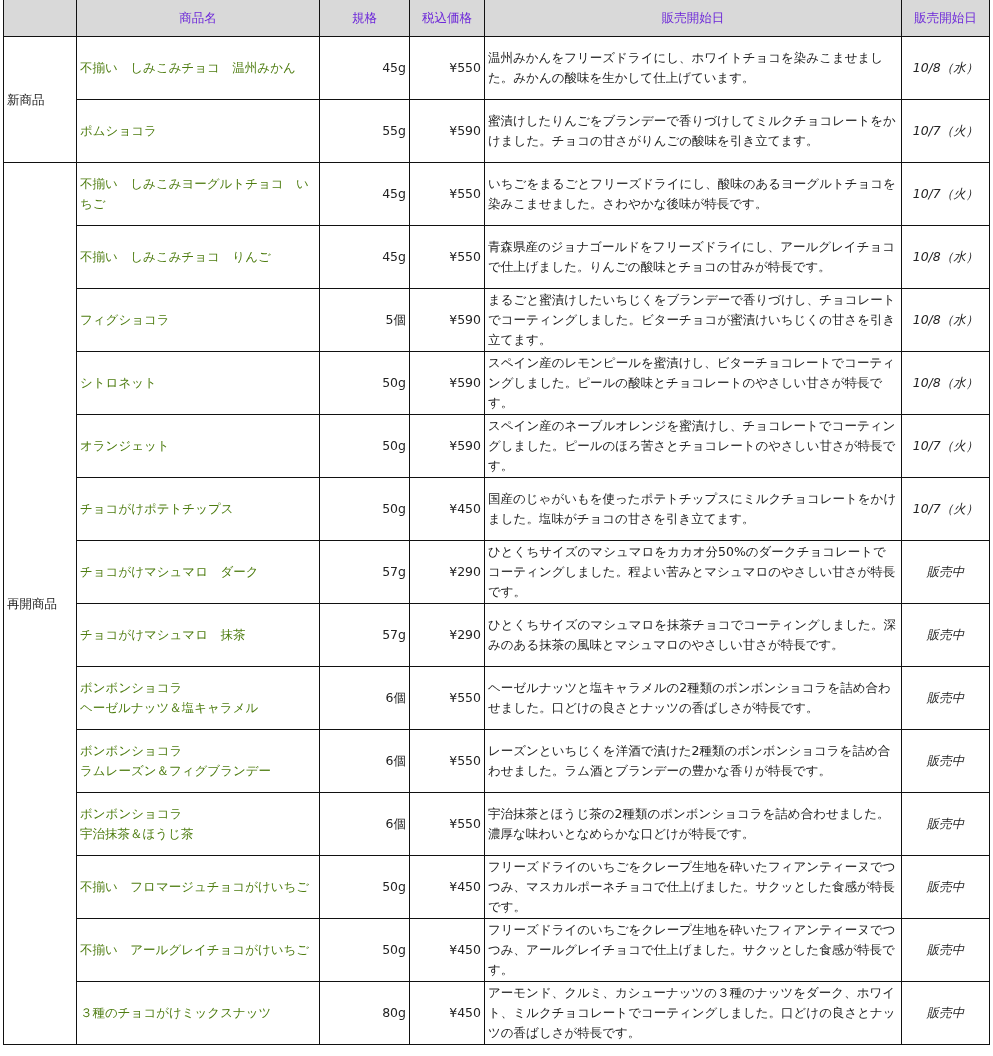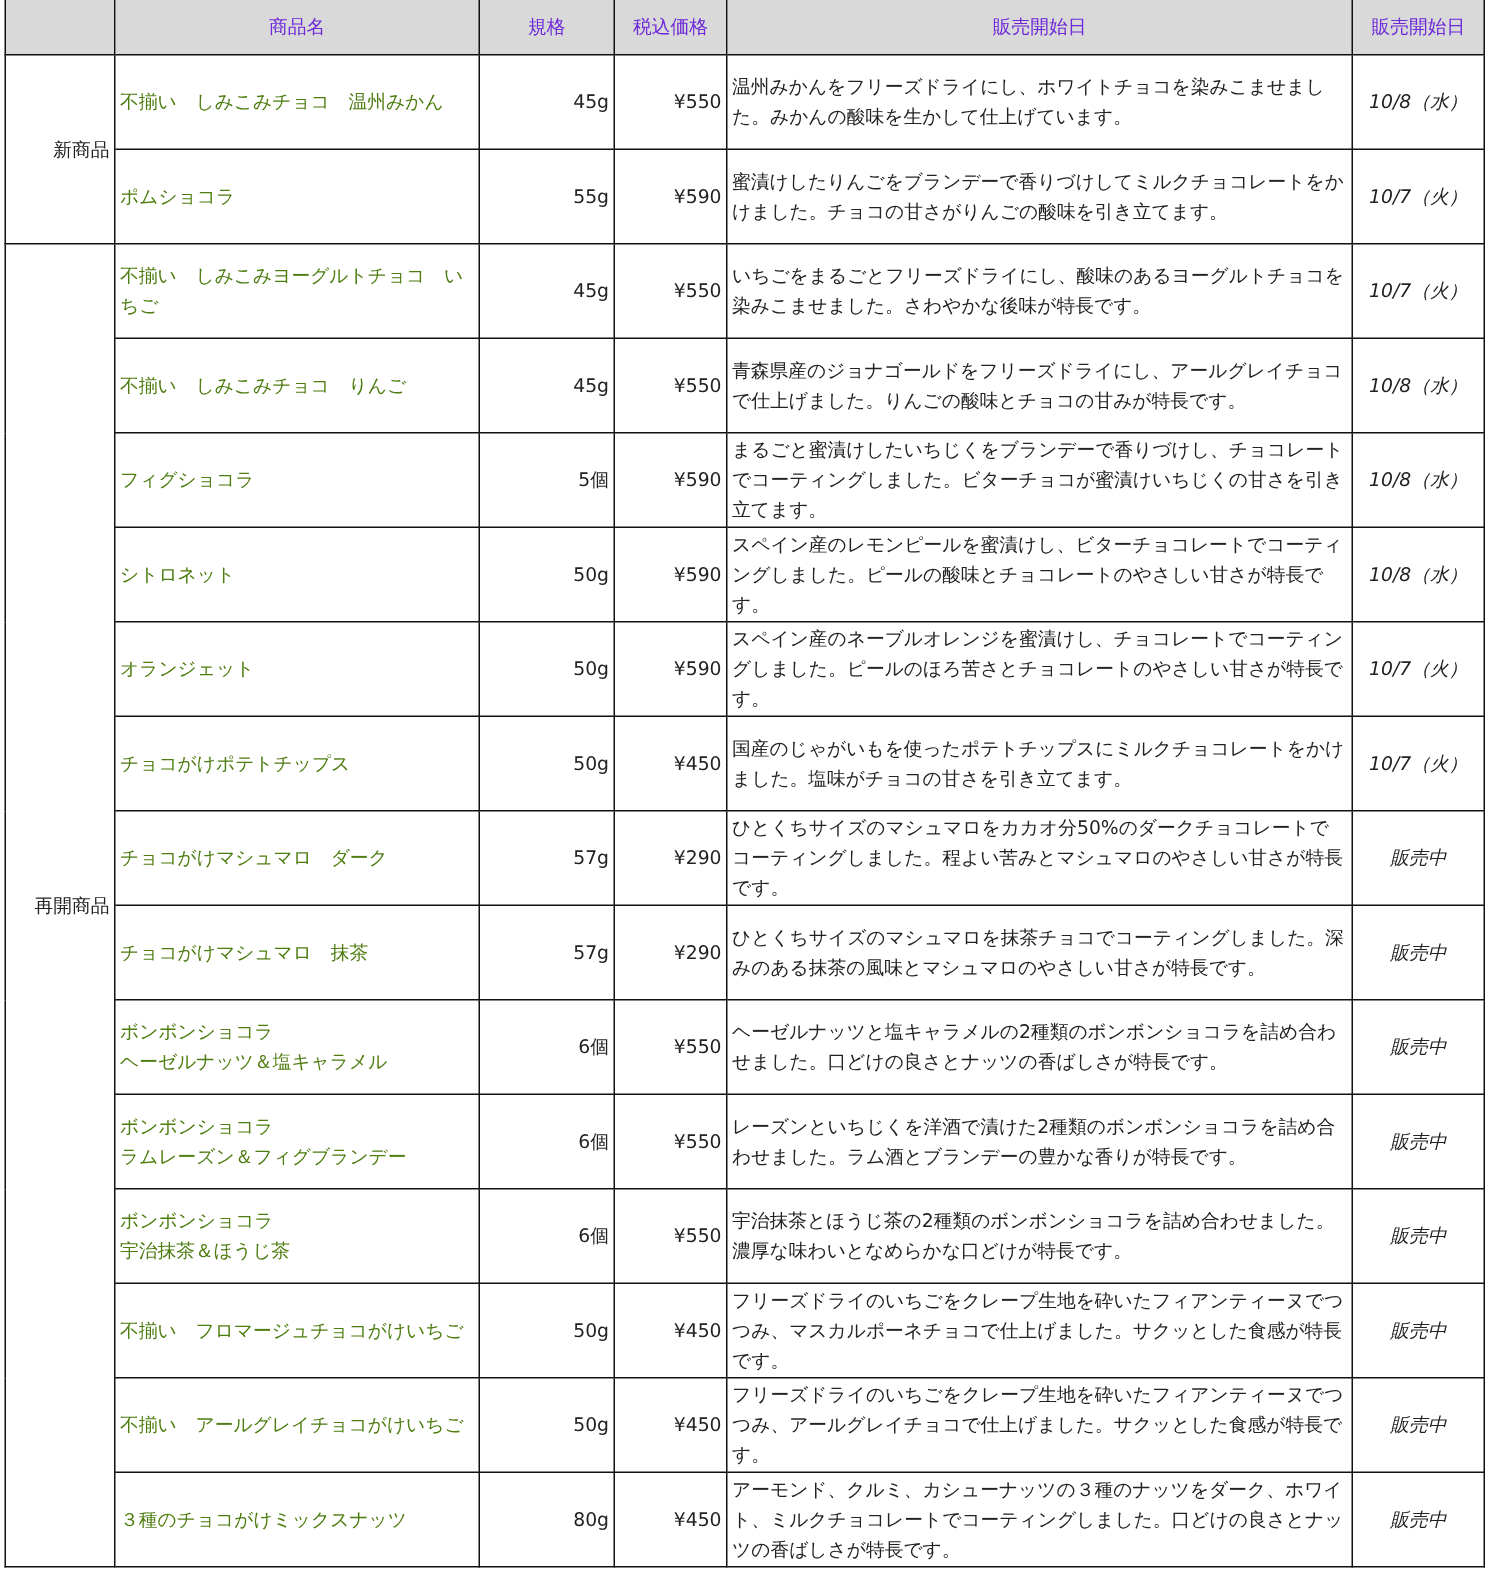--- a/index.html
+++ b/index.html
@@ -4,21 +4,21 @@
 <style>
   html, body { margin: 0; padding: 0; background: #ffffff; }
   body { width: 993px; height: 1056px; overflow: hidden; position: relative;
          font-family: "DejaVu Sans", "Liberation Sans", sans-serif; color: #222; }
   table.products { position: absolute; left: 3px; top: -1px; border-collapse: collapse;
          table-layout: fixed; width: 986px; }
   table.products td, table.products th { border: 1.5px solid #111; padding: 0 3px; font-size: 12.5px;
          font-weight: normal; line-height: 20px; overflow: hidden; }
   table.products th { background: #d9d9d9; height: 36px; text-align: center; color: #6d28d9; }
   table.products td { height: 62px; }
-  td.cat { text-align: right; }
+  td.cat { text-align: left; }
   td.name { text-align: left; color: #4d7c0f; font-size: 12px; }
   td.spec, td.price { text-align: right; }
   td.feat { text-align: left; font-size: 12px; line-height: 19px; }
   td.date { text-align: center; font-style: italic; }
   .line { display: block; }
 </style>
 </head>
 <body>
 
 <table class="products">

